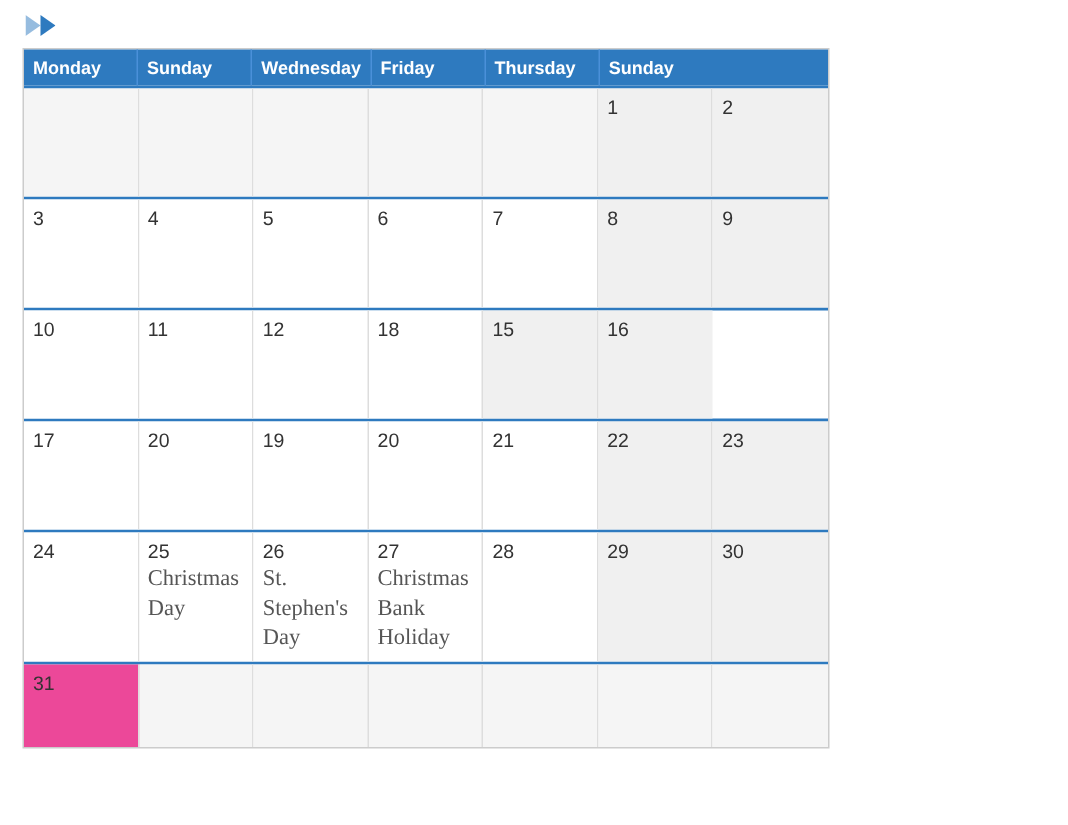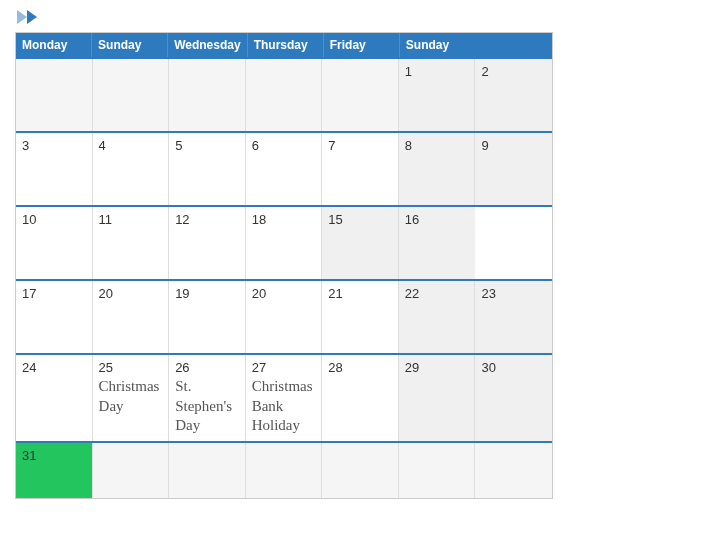--- a/index.html
+++ b/index.html
@@ -123,21 +123,21 @@
     
     .cal-row-last {
       display: grid;
       grid-template-columns: repeat(7, 1fr);
       border-top: 2px solid #2e7abf;
     }
     .cal-cell-last {
       min-height: 55px;
       padding: 5px 6px;
       border-right: 1px solid #ddd;
-      background: #22c55e;
+      background: #ec4899;
       font-size: 13px;
     }
     .cal-cell-last.empty {
       background: #f5f5f5;
     }
     .cal-cell-last:last-child {
       border-right: none;
     }
   </style>
 </head>
@@ -158,22 +158,22 @@
     </div>
     <div class="title"></div>
     <div class="country"></div>
   </div>
 
   <div class="calendar">
     <div class="cal-header-row">
     <div class="cal-header-cell">Monday</div>
         <div class="cal-header-cell">Sunday</div>
         <div class="cal-header-cell">Wednesday</div>
+        <div class="cal-header-cell">Friday</div>
         <div class="cal-header-cell">Thursday</div>
-        <div class="cal-header-cell">Friday</div>
         <div class="cal-header-cell">Sunday</div>
       </div>
     <div class="cal-body">
     <div class="cal-row">
           <div class="cal-cell empty"></div>
           <div class="cal-cell empty"></div>
           <div class="cal-cell empty"></div>
           <div class="cal-cell empty"></div>
           <div class="cal-cell empty"></div>
           <div class="cal-cell weekend-sat">

